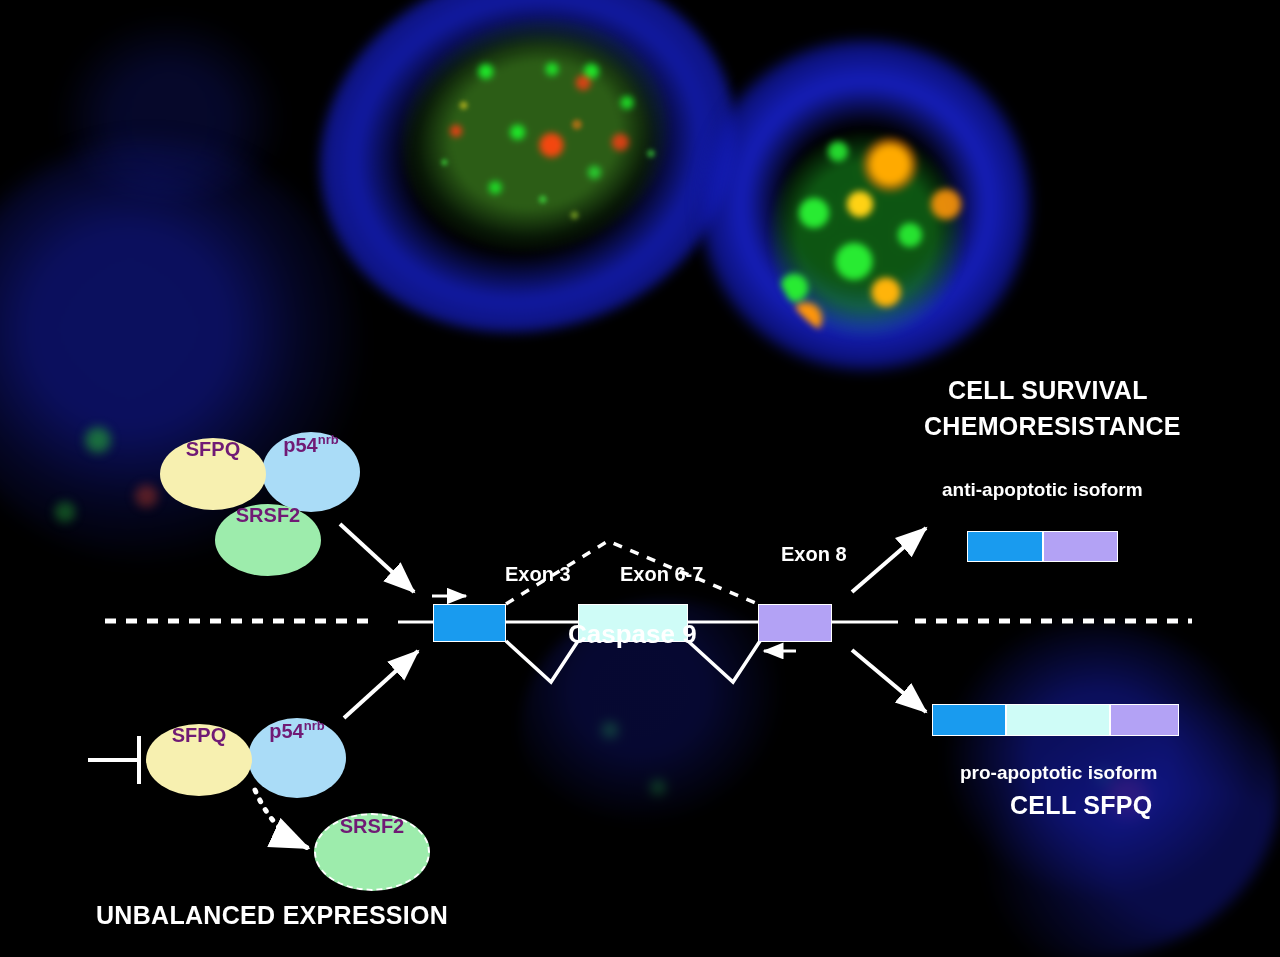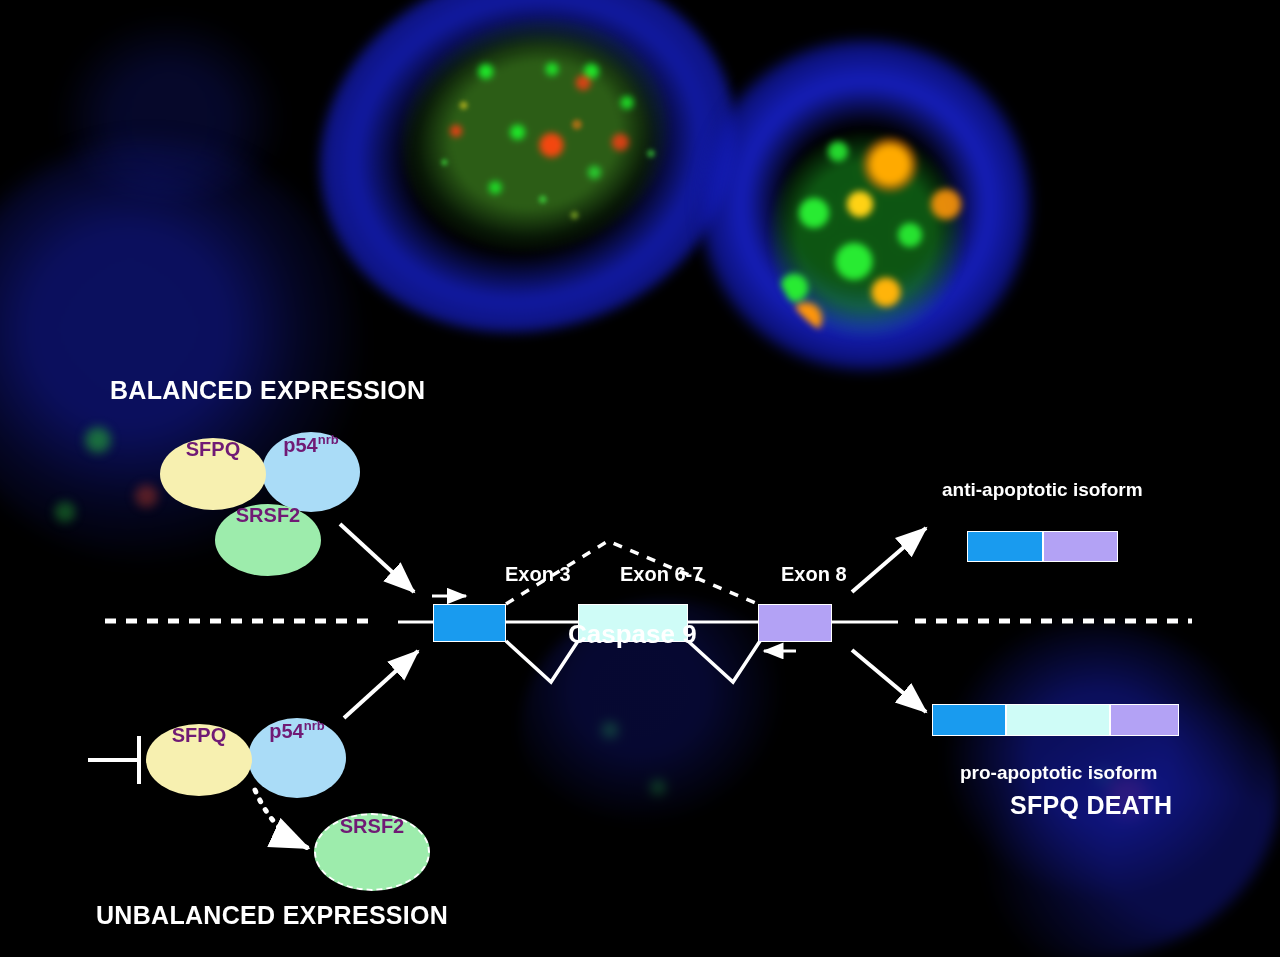--- a/index.html
+++ b/index.html
@@ -226,31 +226,32 @@
 
     <line x1="852" y1="592" x2="926" y2="528" stroke="#ffffff" stroke-width="4" marker-end="url(#arrowWhite)"></line>
     <line x1="852" y1="650" x2="926" y2="712" stroke="#ffffff" stroke-width="4" marker-end="url(#arrowWhite)"></line>
 
     <line x1="88" y1="760" x2="139" y2="760" stroke="#ffffff" stroke-width="4"></line>
     <line x1="139" y1="736" x2="139" y2="784" stroke="#ffffff" stroke-width="4"></line>
 
     <path d="M255,790 C268,820 286,838 308,848" fill="none" stroke="#ffffff" stroke-width="5" stroke-dasharray="2 9" stroke-linecap="round" marker-end="url(#arrowWhite)"></path>
   </svg>
 
-  <div class="label heading" style="left:110px; top:378px;">BALANCED EXPRESSION</div>
 
   <div class="label heading" style="left:96px; top:903px;">UNBALANCED EXPRESSION</div>
 
-
+  <div class="label heading" style="left:948px; top:378px;">CELL SURVIVAL</div>
+
+  <div class="label heading" style="left:924px; top:414px;">CHEMORESISTANCE</div>
 
   <div class="label sub" style="left:942px; top:480px;">anti-apoptotic isoform</div>
 
   <div class="label sub" style="left:944px; top:763px;margin-left:16px;">pro-apoptotic isoform</div>
 
-  <div class="label heading" style="left:1010px; top:793px;">SFPQ DEATH</div>
+  <div class="label heading" style="left:1010px; top:793px;">CELL SFPQ</div>
 
   <div class="node" style="left:262px; top:432px; width:98px; height:80px; background:#AADCF7;">
     <span><span>p54</span><sup>nrb</sup></span>
   </div>
 
   <div class="node" style="left:160px; top:438px; width:106px; height:72px; background:#F7F0B0;">
     <span>SFPQ</span>
   </div>
 
   <div class="node" style="left:215px; top:504px; width:106px; height:72px; background:#9DECAC;">
@@ -264,21 +265,21 @@
   <div class="node" style="left:146px; top:724px; width:106px; height:72px; background:#F7F0B0;">
     <span>SFPQ</span>
   </div>
 
   <div class="node dashed-edge" style="left:314px; top:813px; width:112px; height:74px; background:#9DECAC;">
     <span>SRSF2</span>
   </div>
 
   <div class="label exon-lbl" style="left:468px; top:564px;">Exon 3</div>
   <div class="label exon-lbl" style="left:583px; top:564px;">Exon 6-7</div>
-  <div class="label exon-lbl" style="left:744px; top:564px;">Exon 8</div>
+  <div class="label exon-lbl" style="left:744px; top:544px;">Exon 8</div>
 
   <div class="exon" style="left:433px; top:604px; width:73px; height:38px; background:#199BEF;"></div>
   <div class="exon" style="left:578px; top:604px; width:110px; height:38px; background:#CFFCF7;"></div>
   <div class="exon" style="left:758px; top:604px; width:74px; height:38px; background:#B3A2F5;"></div>
 
   <div class="label gene-lbl" style="left:568px; top:621px;">Caspase 9</div>
 
   <div>
     <div class="seg" style="left:967px; top:531px; width:76px; height:31px; background:#199BEF;"></div>
     <div class="seg" style="left:1043px; top:531px; width:75px; height:31px; background:#B3A2F5;"></div>

